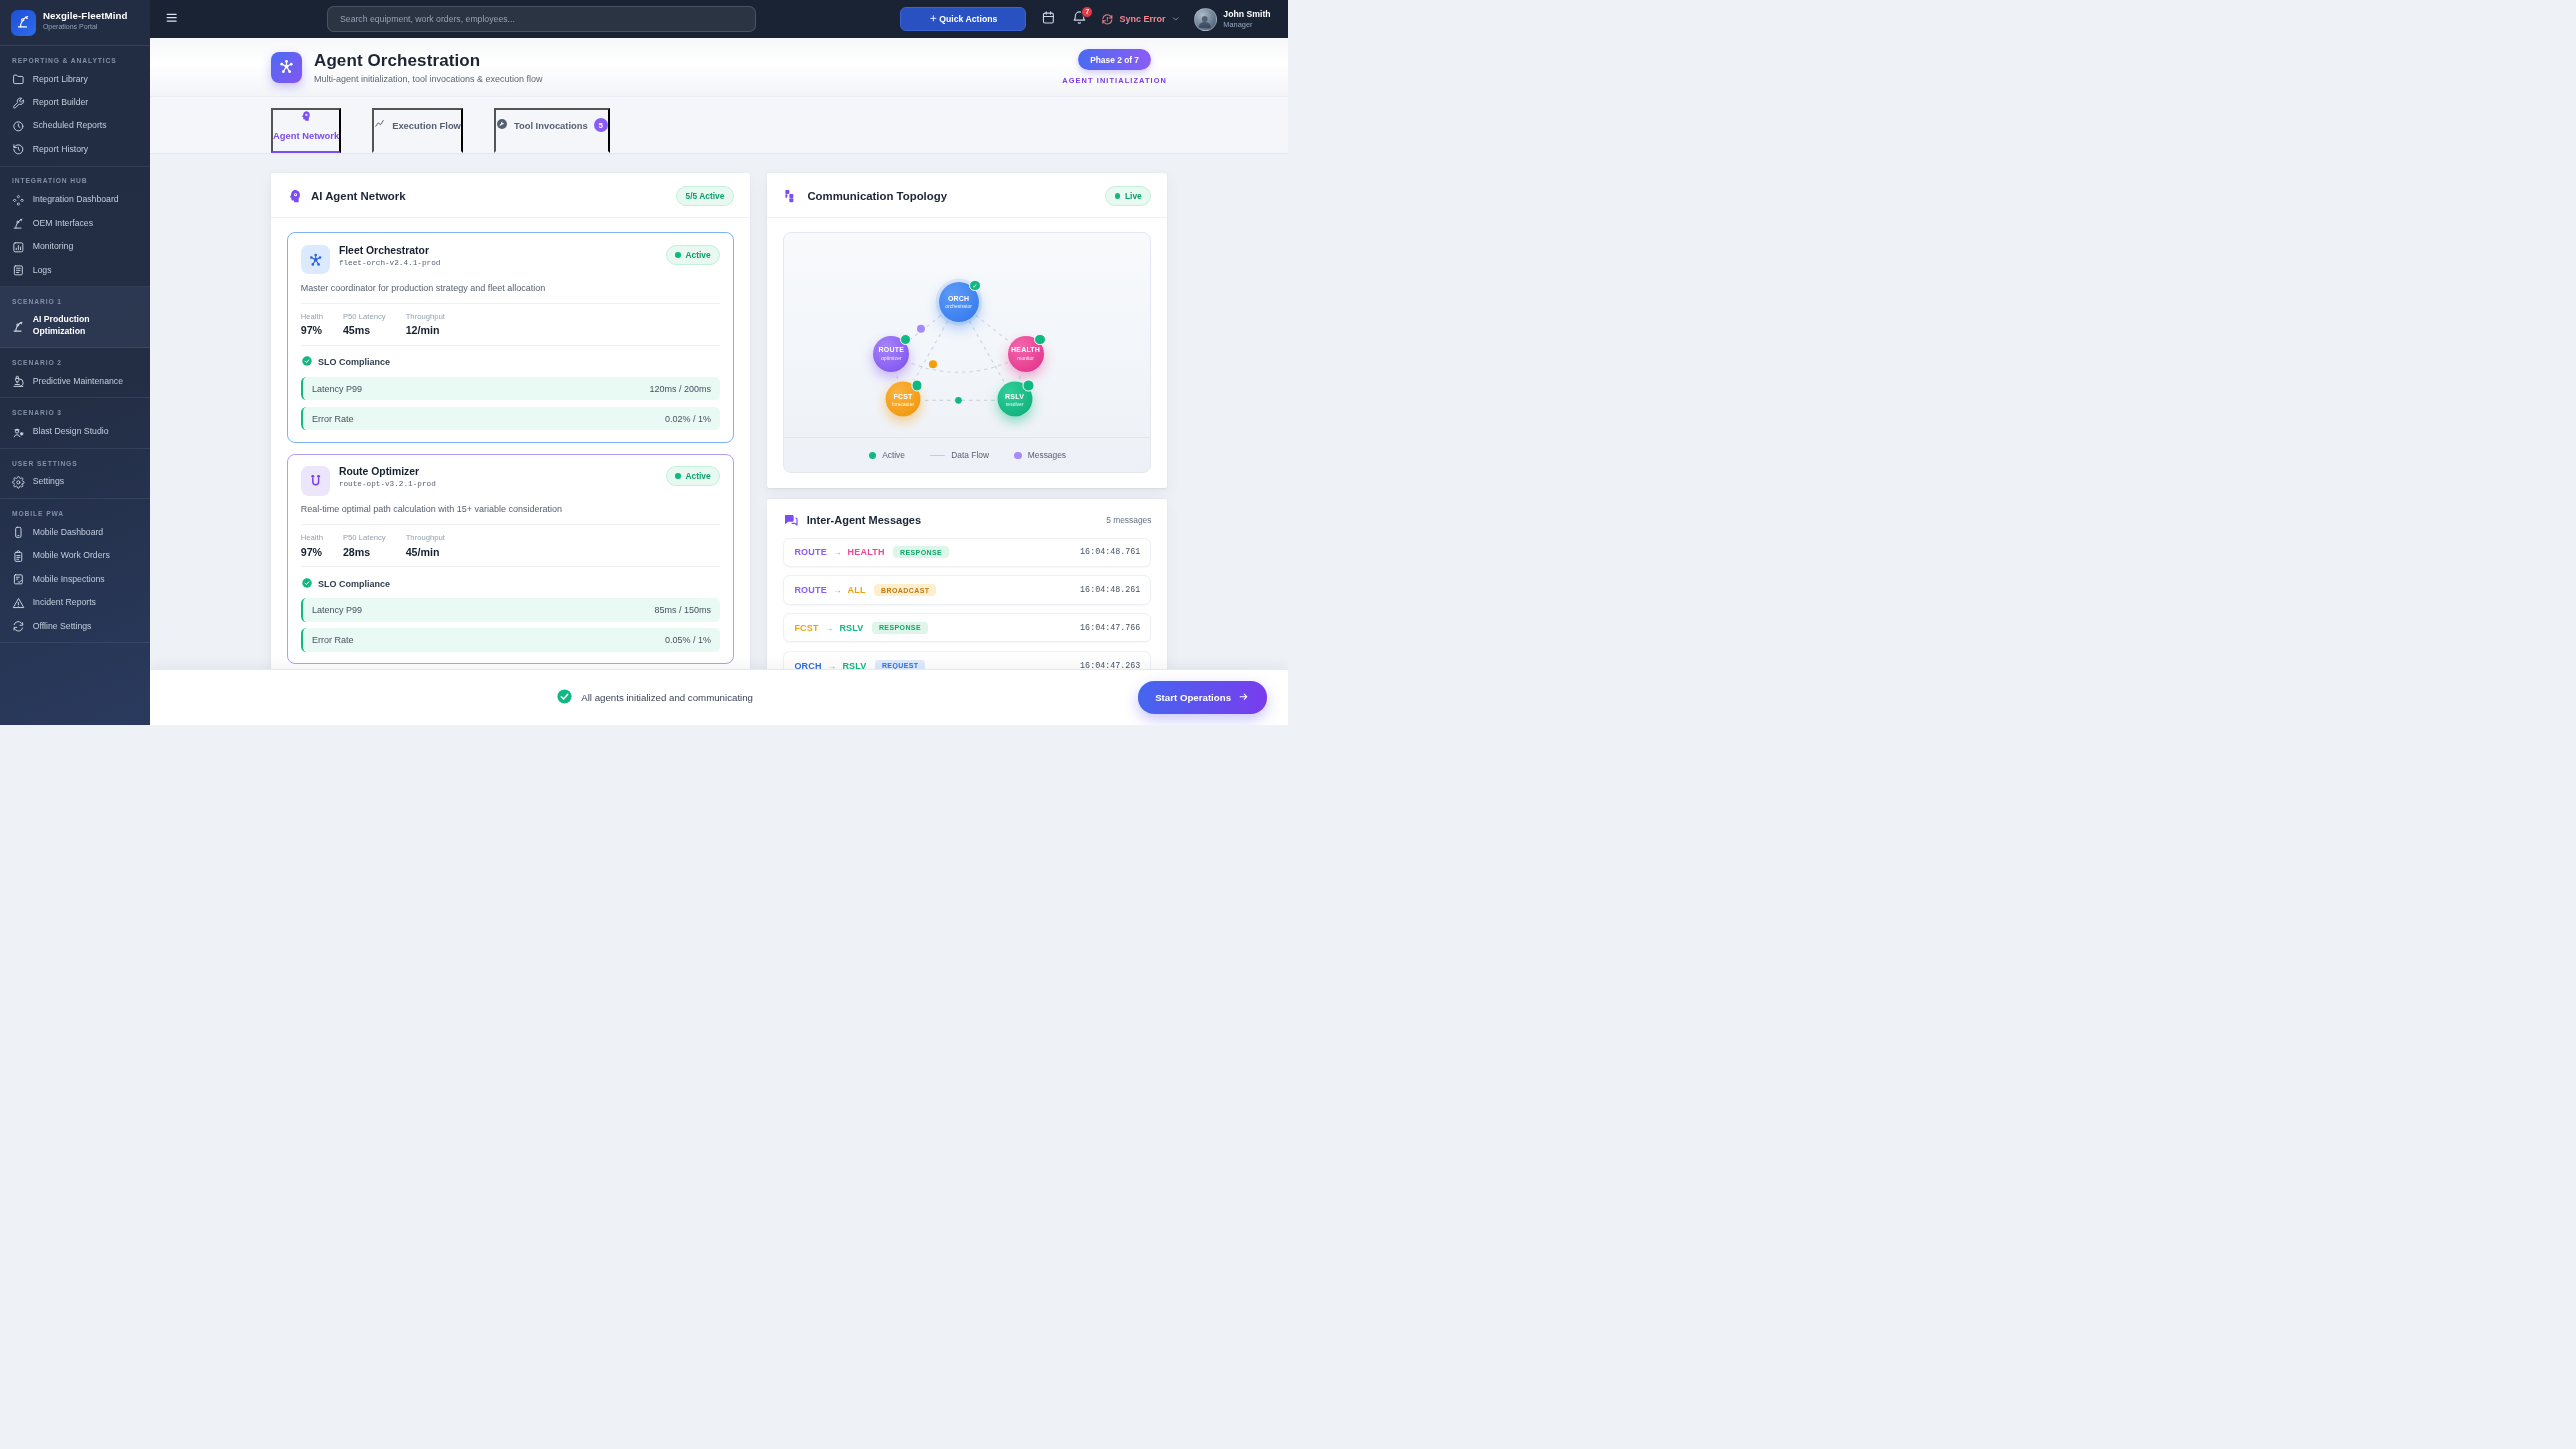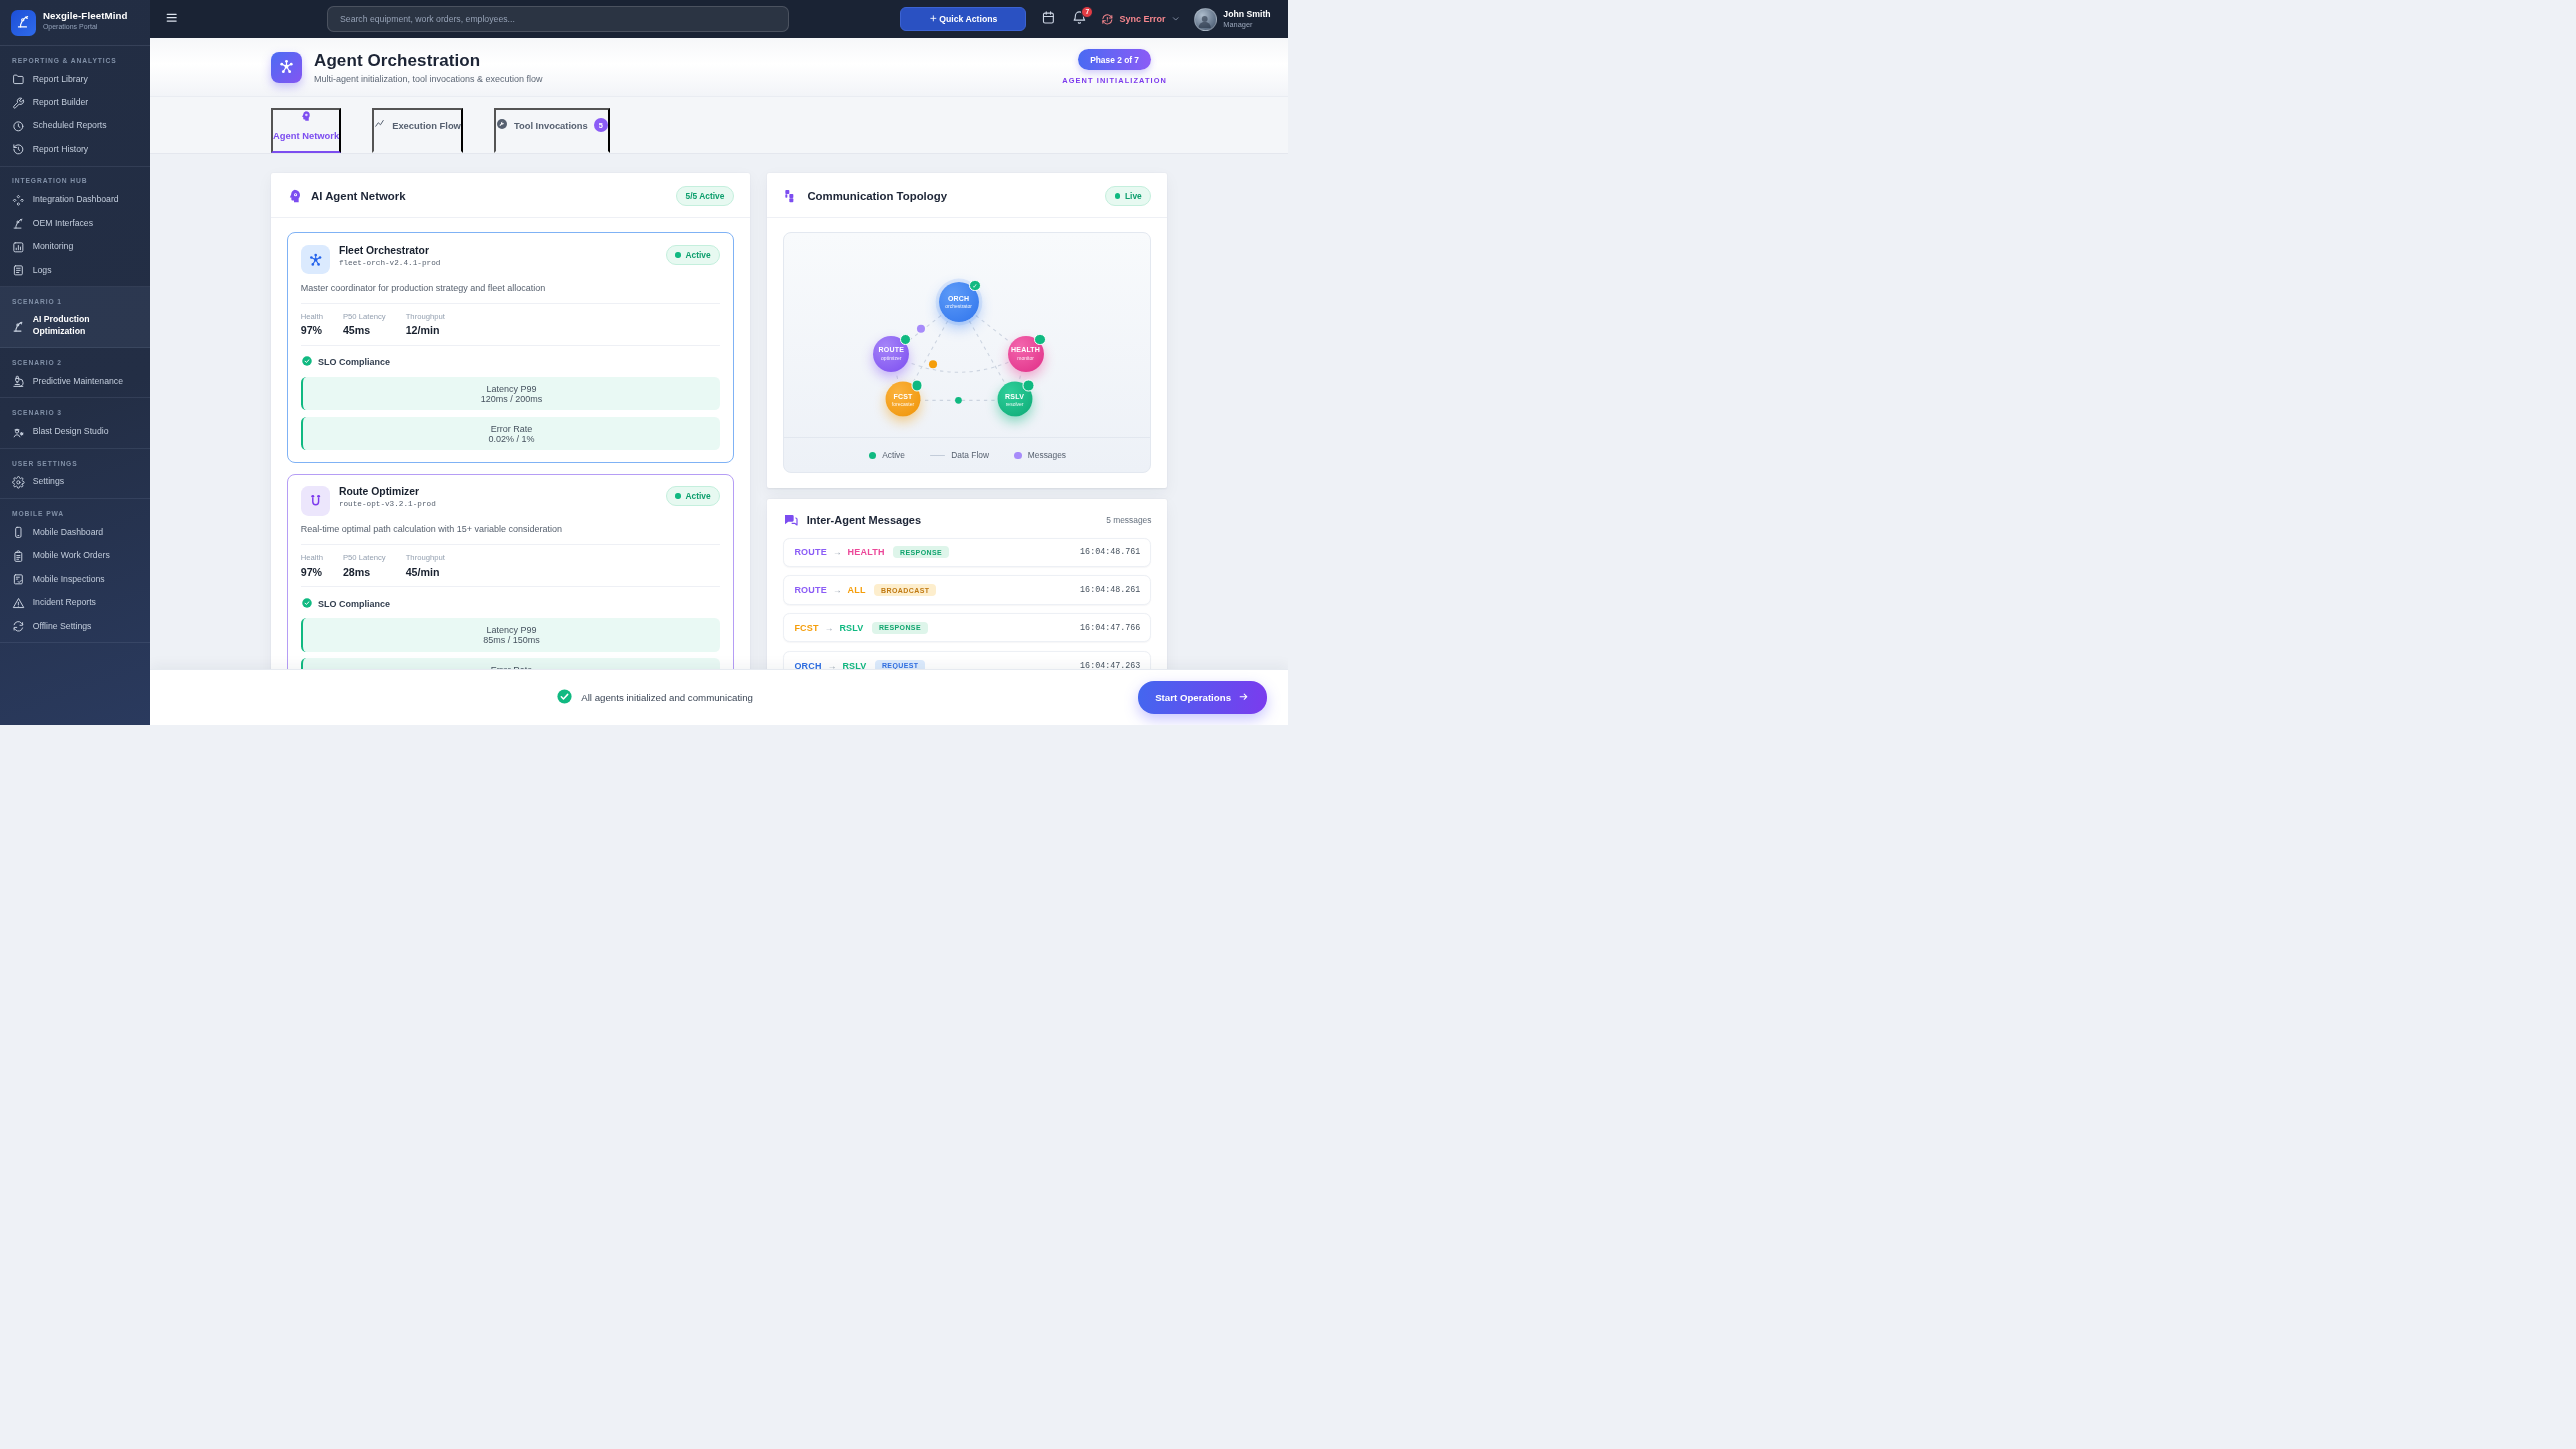--- a/index.html
+++ b/index.html
@@ -24,21 +24,21 @@
   .nav-item.active { color:#ffffff; font-weight:700; }
   .nav-label { white-space:pre-line; }
 
   
   .main { position:absolute; left:150px; top:0; width:1138px; height:725px; display:flex; flex-direction:column; }
 
   
   .topbar { flex:none; height:38px; background:#1a2334; display:flex; align-items:center; padding:0 17.4px 0 12px; color:#e5eaf2; }
   .hamburger-btn { width:20px; height:20px; background:none; border:none; color:#dde4ee; cursor:pointer; display:flex; align-items:center; justify-content:center; }
   .hamburger-btn svg { width:13.4px; height:13.4px; }
-  .search-wrap { margin-left:145px; width:462px; }
+  .search-wrap { margin-left:145px; width:429px; }
   .search-input { width:100%; height:25.5px; background:rgba(255,255,255,.08); border:0.7px solid rgba(255,255,255,.15);
     border-radius:6.7px; padding:0 12px; font-size:8.7px; color:#e7ecf4; font-family:inherit; }
   .search-input::placeholder { color:#96a2b6; }
   .topbar-right { margin-left:auto; display:flex; align-items:center; gap:13.4px; }
   .quick-actions-btn { display:flex; align-items:center; gap:2px; background:#2a51c2; border:0.7px solid #3c63d2; color:#fff;
     font-size:8.7px; font-weight:700; padding:6px 28px; border-radius:6px; cursor:pointer; font-family:inherit; }
   .quick-actions-btn svg { width:8.7px; height:8.7px; }
   .icon-btn { background:none; border:none; color:#cdd6e4; cursor:pointer; position:relative; width:17.4px; height:17.4px; }
   .icon-btn svg { width:14.8px; height:14.8px; }
   .notif-badge { position:absolute; top:-4.7px; right:-5.4px; min-width:12px; height:12px; border-radius:6px; background:#e23c44;
@@ -102,21 +102,21 @@
   .agent-name { font-size:10.4px; font-weight:800; color:#18202e; }
   .agent-version { font-family:"Liberation Mono","DejaVu Sans Mono",monospace; font-size:7.7px; color:#57616f; margin-top:3.4px; }
   .agent-status { margin-left:auto; }
   .agent-desc { font-size:9px; color:#57616f; margin:8.7px 0 0; }
   .metrics-row { display:flex; gap:20px; border-top:0.7px solid #eef0f5; border-bottom:0.7px solid #eef0f5; margin-top:10px; padding:8px 0 8.7px; }
   .metric-label { font-size:7.7px; color:#95a1b1; }
   .metric-value { font-size:10.7px; font-weight:800; color:#18202e; margin-top:3.4px; }
   .slo-head { display:flex; align-items:center; gap:5.4px; margin:9.4px 0 7.4px; font-size:9px; font-weight:700; color:#323e4e; }
   .slo-head svg { width:12px; height:12px; }
   .slo-row { display:flex; align-items:center; justify-content:space-between; background:rgba(16,185,129,.09);
-    border-left:2px solid #10b981; border-radius:5.4px; padding:6.7px 9.4px; margin-bottom:6.7px; font-size:9px; color:#46525f;flex-direction:column; }
+    border-left:2px solid #10b981; border-radius:5.4px; padding:6.7px 9.4px; margin-bottom:6.7px; font-size:9px; color:#46525f; }
   .slo-row:last-child { margin-bottom:0; }
 
   
   .topo-body { padding:14.8px 16px; }
   .topo-panel { position:relative; height:241px; border:0.7px solid #e3e8f0; border-radius:8px;
     background:linear-gradient(180deg,#f8fafc,#edf1f7); overflow:hidden; }
   .topo-panel svg.links { position:absolute; inset:0; }
   .node { position:absolute; transform:translate(-50%,-50%); border-radius:50%; color:#fff; display:flex; flex-direction:column;
     align-items:center; justify-content:center; text-align:center; cursor:pointer; }
   .node .node-id { font-size:7px; font-weight:800; letter-spacing:0.2px; }

